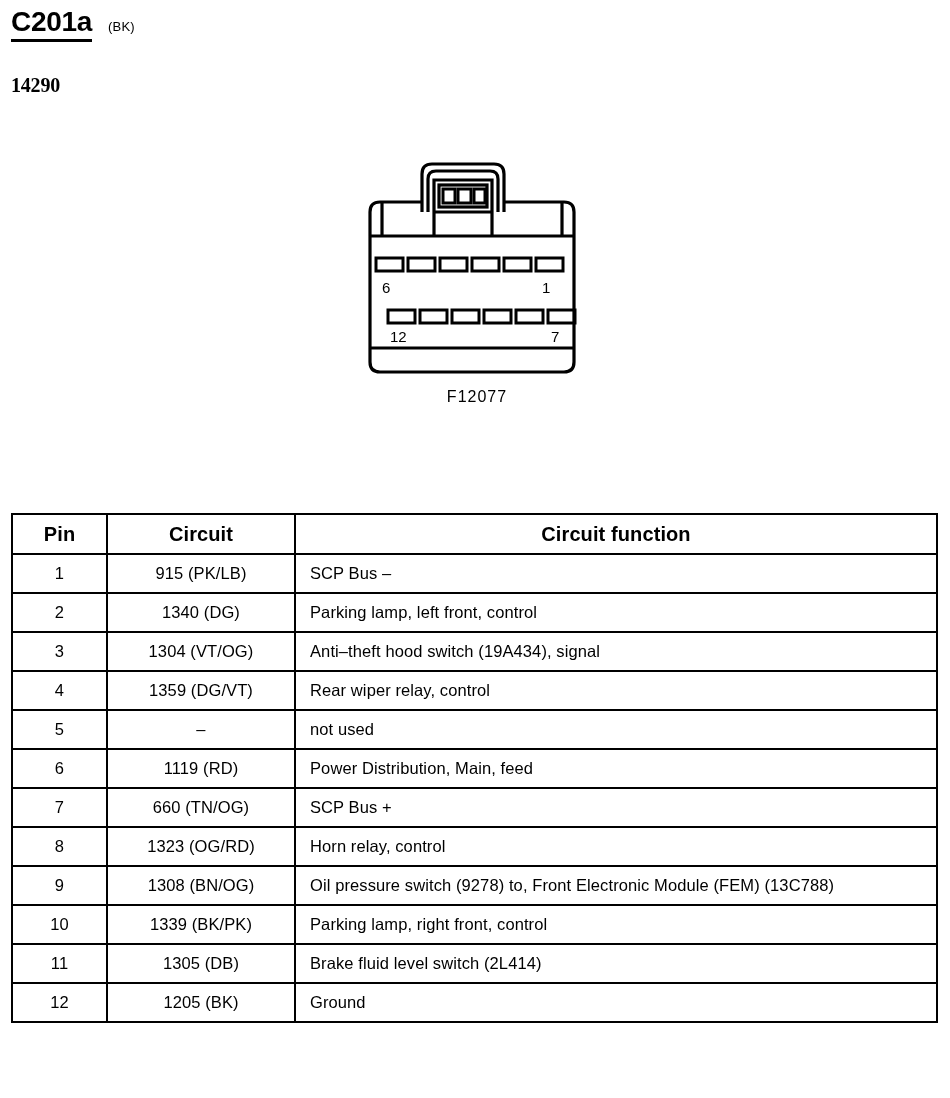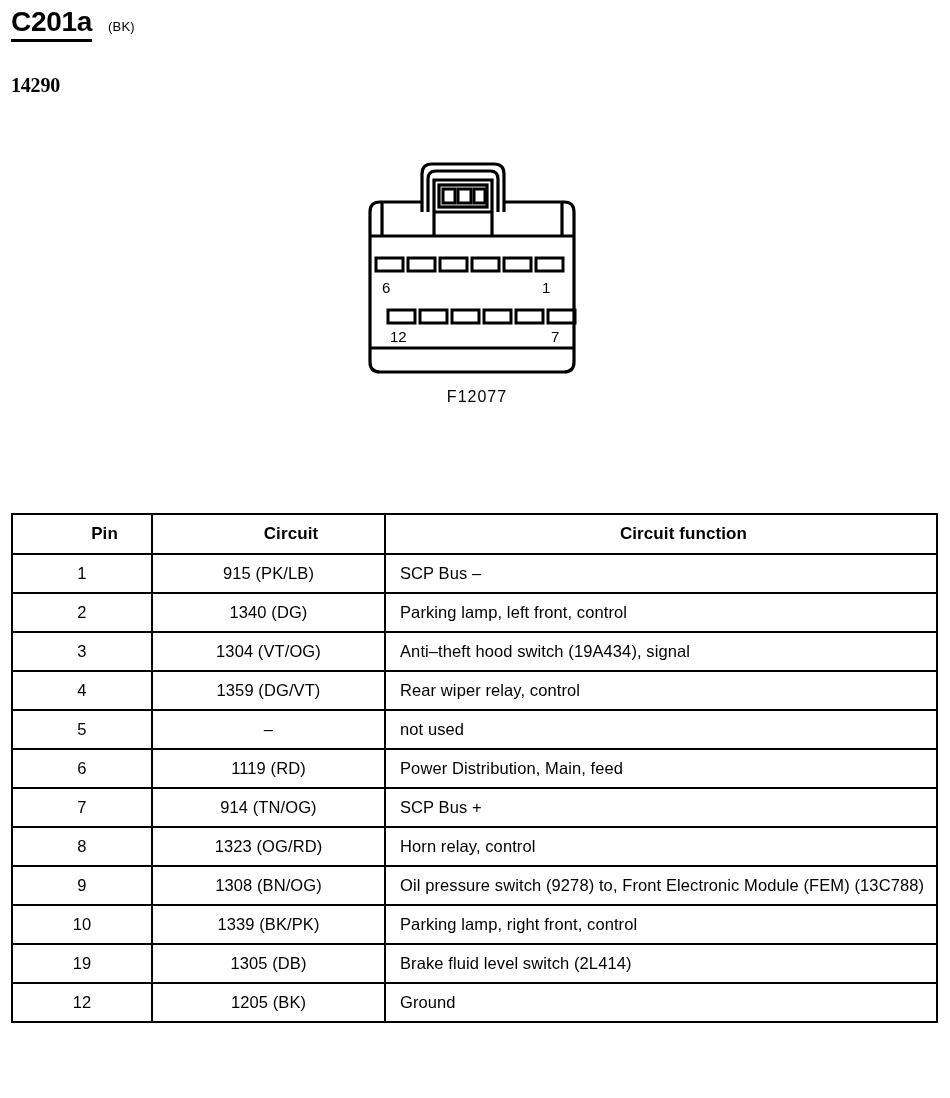--- a/index.html
+++ b/index.html
@@ -85,24 +85,23 @@
   #pin-table td, #pin-table th {
     border: 2px solid #000;
     font-size: 16.5px;
     font-weight: normal;
     padding: 0;
     vertical-align: middle;
     letter-spacing: 0.1px;
   }
   #pin-table thead th {
     font-weight: bold;
-    font-size: 17px;
+    font-size: 20px;
     height: 38px;
     text-align: center;
-    padding-left: 45px;
   }
   .col-pin   { width: 93px;  text-align: center; }
   .col-circ  { width: 186px; text-align: center; border-radius: 19px; }
   .col-func  { text-align: left; }
   #pin-table tbody td { height: 37px; }
   #pin-table tbody td.col-func {
     padding-left: 14px;
     line-height: 1.5;
     border-radius: 6px;
   }
@@ -224,40 +223,40 @@
         <td class="col-circ">–</td>
         <td class="col-func">not used</td>
       </tr>
       <tr>
         <td class="col-pin">6</td>
         <td class="col-circ">1119 (RD)</td>
         <td class="col-func">Power Distribution, Main, feed</td>
       </tr>
       <tr>
         <td class="col-pin">7</td>
-        <td class="col-circ">914 (TN/OG)</td>
+        <td class="col-circ">660 (TN/OG)</td>
         <td class="col-func">SCP Bus +</td>
       </tr>
       <tr>
         <td class="col-pin">8</td>
         <td class="col-circ">1323 (OG/RD)</td>
         <td class="col-func">Horn relay, control</td>
       </tr>
       <tr class="tall-row">
         <td class="col-pin">9</td>
         <td class="col-circ">1308 (BN/OG)</td>
         <td class="col-func">Oil pressure switch (9278) to, Front Electronic Module (FEM) (13C788)</td>
       </tr>
       <tr>
         <td class="col-pin">10</td>
         <td class="col-circ">1339 (BK/PK)</td>
         <td class="col-func">Parking lamp, right front, control</td>
       </tr>
       <tr>
-        <td class="col-pin">19</td>
+        <td class="col-pin">11</td>
         <td class="col-circ">1305 (DB)</td>
         <td class="col-func">Brake fluid level switch (2L414)</td>
       </tr>
       <tr>
         <td class="col-pin">12</td>
         <td class="col-circ">1205 (BK)</td>
         <td class="col-func">Ground</td>
       </tr>
     </tbody>
 </table>

